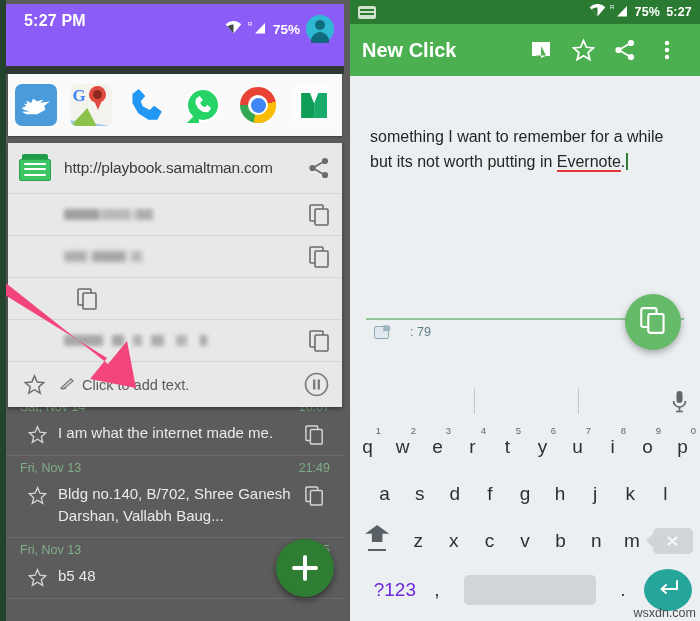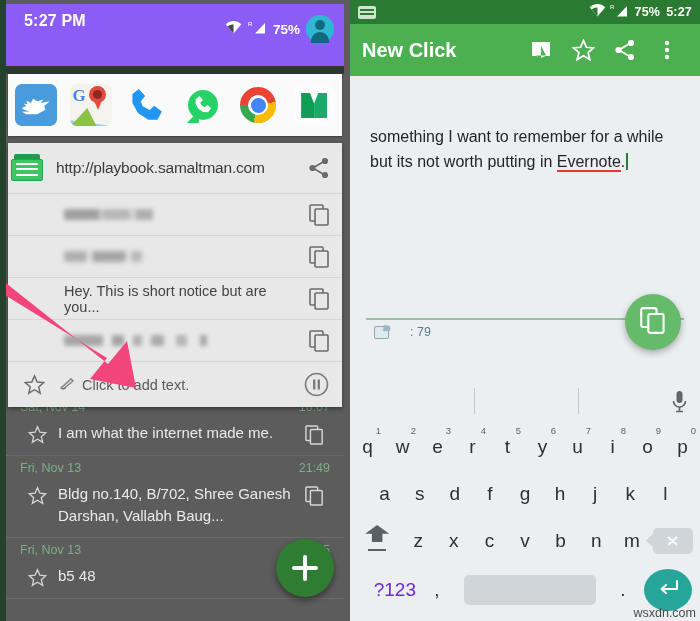--- a/index.html
+++ b/index.html
@@ -74,21 +74,21 @@
   .ic-hangout .m1 { position:absolute; left:8px; top:9px; width:26px; height:25px; background:#0f9d58;
     clip-path: polygon(0 0, 34% 0, 50% 42%, 50% 100%, 0 100%); }
   .ic-hangout .m2 { position:absolute; left:8px; top:9px; width:26px; height:25px; background:#1aab6a;
     clip-path: polygon(100% 0, 66% 0, 50% 42%, 50% 100%, 100% 100%); }
 
   
   .notif {
     position: absolute; left: 8px; top: 143px; width: 334px; background: #e8e8e8;
     z-index: 30; box-shadow: 0 2px 4px rgba(0,0,0,.4);
   }
-  .n-head { display: flex; align-items: center; height: 50px; padding: 0 0 0 2px; }
+  .n-head { display: flex; align-items: center; height: 50px; padding: 0 0 0 10px; }
   .clipico { width: 34px; height: 28px; position: relative; flex: 0 0 34px; }
   .clipico .lid { position: absolute; left: 4px; top: 0; width: 26px; height: 6px; background: #1e9c4a; border-radius: 2px 2px 0 0;}
   .clipico .body { position: absolute; left: 1px; top: 5px; width: 32px; height: 22px; background: #3dc463; border-radius: 2px; border:1px solid #2aa24f;}
   .clipico .body span { display:block; height:2px; background:#fff; margin:3.2px 4px; border-radius:1px;}
   .n-url { flex: 1; font-size: 15.5px; color: #3b3b3b; padding-left: 12px; letter-spacing: -.2px; }
   .share-ico { width: 46px; display: flex; align-items: center; justify-content: center; }
   .n-row {
     display: flex; align-items: center; height: 42px; border-top: 1px solid #d6d6d6;
     padding-left: 56px;
   }
@@ -266,21 +266,20 @@
           </span>
         <span class="copy-ico">
           <svg width="21" height="22" viewBox="0 0 21 22">
               <rect x="1" y="1" width="13" height="16" rx="1" fill="none" stroke="#6b6b6b" stroke-width="1.6"></rect>
               <rect x="6" y="5" width="13" height="16" rx="1" fill="#e8e8e8" stroke="#6b6b6b" stroke-width="1.6"></rect>
             </svg>
         </span>
       </div>
 
       <div class="n-row">
-        <span class="txt">Hey. This is short notice but are you...</span>
         <span class="copy-ico">
           <svg width="21" height="22" viewBox="0 0 21 22">
               <rect x="1" y="1" width="13" height="16" rx="1" fill="none" stroke="#6b6b6b" stroke-width="1.6"></rect>
               <rect x="6" y="5" width="13" height="16" rx="1" fill="#e8e8e8" stroke="#6b6b6b" stroke-width="1.6"></rect>
             </svg>
         </span>
       </div>
 
       <div class="n-row">
         <span class="txt">

